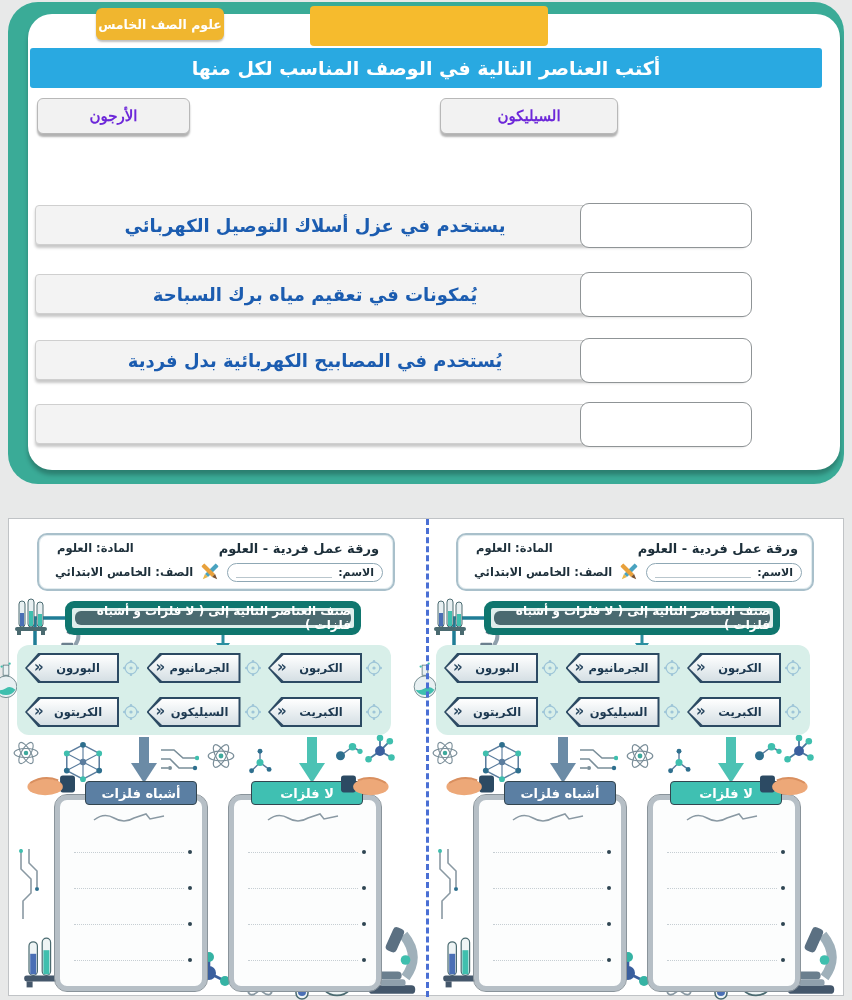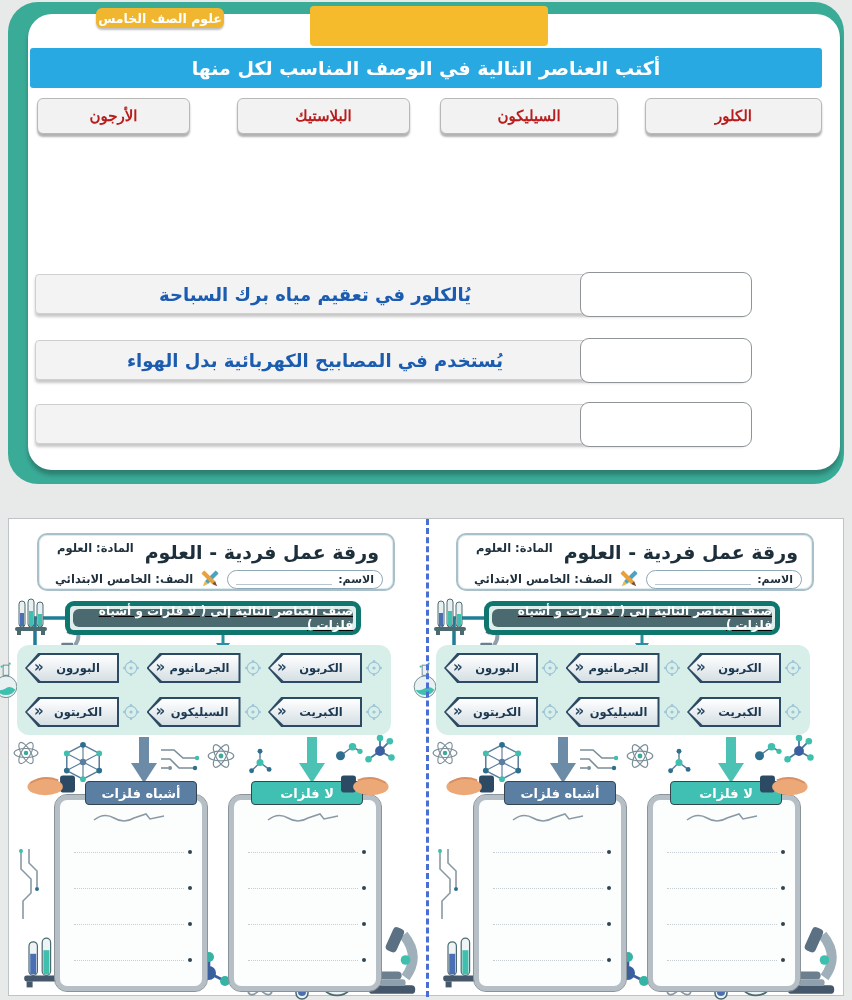--- a/index.html
+++ b/index.html
@@ -2,53 +2,53 @@
 <html lang="ar"><head>
 <meta charset="utf-8">
 <style>
   * { margin:0; padding:0; box-sizing:border-box; }
   body { font-family:"DejaVu Sans", sans-serif; background:#d8d8d8; }
   .screen { position:relative; width:852px; height:1000px; background:#e8e9e9; overflow:hidden; outline:1px solid #b5b5b5; }
 
   
   .teal-frame { position:absolute; left:8px; top:2px; width:836px; height:482px; background:#3aab97; border-radius:30px; }
   .white-card { position:absolute; left:20px; top:12px; width:812px; height:456px; background:#ffffff; border-radius:24px; box-shadow:0 5px 4px rgba(0,0,0,.25); }
-  .grade-badge { position:absolute; left:96px; top:8px; width:128px; height:20px; background:#f0b62f; border-radius:6px; color:#fff; font-size:12.5px; font-weight:bold; display:flex; align-items:center; justify-content:center; z-index:6; box-shadow:0 2px 2px rgba(0,0,0,.25); }
+  .grade-badge { position:absolute; left:96px; top:8px; width:128px; height:32px; background:#f0b62f; border-radius:6px; color:#fff; font-size:12.5px; font-weight:bold; display:flex; align-items:center; justify-content:center; z-index:6; box-shadow:0 2px 2px rgba(0,0,0,.25); }
   .yellow-rect { position:absolute; left:310px; top:6px; width:238px; height:40px; background:#f6bb2d; border-radius:4px; z-index:5; }
   .title-bar { position:absolute; left:30px; top:48px; width:792px; height:40px; background:#29a9e1; border-radius:3px; color:#fff; font-size:19px; font-weight:bold; display:flex; align-items:center; justify-content:center; z-index:4; }
 
-  .wb-btn { position:absolute; top:98px; height:36px; background:#f2f2f2; border:1px solid #b8b8b8; border-radius:6px; box-shadow:0 3px 2px rgba(0,0,0,.3); color:#b91c1c; font-size:15px; font-weight:bold; display:flex; align-items:center; justify-content:center; cursor:pointer; }
+  .wb-btn { position:absolute; top:98px; height:36px; background:#f2f2f2; border:1px solid #b8b8b8; border-radius:6px; box-shadow:0 3px 2px rgba(0,0,0,.3); color:#6d28d9; font-size:15px; font-weight:bold; display:flex; align-items:center; justify-content:center; cursor:pointer; }
   .wb-argon    { left:37px;  width:153px; }
   .wb-plastic  { left:237px; width:173px; }
   .wb-nitrogen { left:440px; width:178px; }
   .wb-chlorine { left:645px; width:177px; }
 
   .q-row { position:absolute; left:35px; width:717px; height:46px; }
   .q-bar { position:absolute; left:0; top:2px; width:710px; height:40px; background:#f3f3f3; border:1px solid #cfcfcf; border-radius:4px; box-shadow:0 3px 3px rgba(0,0,0,.22); }
   .q-text { position:absolute; left:0; top:2px; width:560px; height:40px; display:flex; align-items:center; justify-content:center; color:#1b5cb0; font-size:18px; font-weight:bold; direction:rtl; }
   .q-input { position:absolute; right:0; top:0; width:172px; height:45px; background:#fff; border:1.5px solid #8f9496; border-radius:9px; font-size:16px; text-align:center; color:#1b5cb0; }
   .qr1{top:203px;} .qr2{top:272px;} .qr3{top:338px;} .qr4{top:402px;}
 
   
   .sheets-box { position:absolute; left:8px; top:518px; width:836px; height:478px; background:#fff; border:1px solid #c0c3c6; }
   .divider { position:absolute; left:417px; top:0; height:478px; border-left:3px dashed #4a6fd4; z-index:9; }
   .panel { position:absolute; top:0; width:418px; height:478px; direction:rtl; }
   .panel-l { left:0; } .panel-r { left:419px; }
 
   .sh-head { position:absolute; right:32px; top:14px; width:358px; height:58px; border:2px solid #a9c0cb; border-radius:10px; background:#fff; box-shadow:0 0 0 1px #e2ecef inset; z-index:3; }
   .sh-row1 { display:flex; justify-content:space-between; padding:6px 14px 0 18px; }
-  .sh-title { font-size:19px; font-weight:bold; color:#1d2f3a; }
+  .sh-title { font-size:13px; font-weight:bold; color:#1d2f3a; }
   .sh-subject { font-size:11.5px; font-weight:bold; color:#1d2f3a; }
   .sh-row2 { display:flex; align-items:center; gap:6px; padding:5px 10px 0 10px; }
   .name-pill { display:flex; align-items:center; gap:6px; border:1.5px solid #8fa8b5; border-radius:10px; padding:2px 8px; }
   .name-label { font-size:11px; font-weight:bold; color:#1d2f3a; }
   .name-line { width:96px; height:11px; border-bottom:1px solid #b9c6cd; }
   .sh-grade { font-size:11.5px; font-weight:bold; color:#1d2f3a; }
 
-  .banner-wrap { position:absolute; right:66px; top:82px; width:296px; height:34px; background:#dfeeec; border:5px solid #0f766e; border-radius:9px; padding:3px; z-index:3;text-decoration:underline; }
+  .banner-wrap { position:absolute; right:66px; top:82px; width:296px; height:34px; background:#dfeeec; border:7px solid #0f766e; border-radius:9px; padding:3px; z-index:3; }
   .banner-in { width:100%; height:100%; background:#4a6a70; border-radius:6px; color:#fff; font-size:12px; font-weight:bold; display:flex; align-items:center; justify-content:center; }
 
   .mint-box { position:absolute; right:36px; top:126px; width:374px; height:90px; background:#d8efe9; border-radius:12px; z-index:2; padding:8px 8px; display:flex; flex-direction:column; justify-content:space-between; }
   .erow { display:flex; justify-content:space-between; }
   .ecell { display:flex; align-items:center; gap:3px; }
   .ebadge { position:relative; width:94px; height:30px; }
   .bo { position:absolute; inset:0; clip-path:polygon(0 50%,14% 0,100% 0,100% 100%,14% 100%); background:#2c4a63; }
   .bi { position:absolute; inset:2px; clip-path:polygon(0 50%,15% 0,100% 0,100% 100%,15% 100%); background:linear-gradient(180deg,#ffffff,#d5dfe4); }
   .chev { position:absolute; left:9px; top:4px; color:#2c4a63; font-size:15px; font-weight:bold; line-height:20px; }
   .elabel { position:absolute; left:18px; right:6px; top:0; bottom:0; display:flex; align-items:center; justify-content:center; color:#1c3850; font-size:11.5px; font-weight:bold; }
@@ -80,32 +80,35 @@
 <div class="screen">
 
   <div class="teal-frame">
     <div class="white-card"></div>
   </div>
   <div class="grade-badge">علوم الصف الخامس</div>
   <div class="yellow-rect"></div>
   <div class="title-bar">أكتب العناصر التالية في الوصف المناسب لكل منها</div>
 
   <button class="wb-btn wb-argon">الأرجون</button>
-  <button class="wb-btn wb-plastic">البلاستيك</button>
   <button class="wb-btn wb-nitrogen">السيليكون</button>
-  <button class="wb-btn wb-chlorine">الكلور</button>
-
+
+  <div class="q-row qr1">
+    <div class="q-bar"></div>
+    <div class="q-text">يستخدم في عزل أسلاك التوصيل الكهربائي</div>
+    <input class="q-input" style="">
+  </div>
   <div class="q-row qr2">
     <div class="q-bar"></div>
-    <div class="q-text">يُالكلور في تعقيم مياه برك السباحة</div>
+    <div class="q-text">يُمكونات في تعقيم مياه برك السباحة</div>
     <input class="q-input" style="">
   </div>
   <div class="q-row qr3">
     <div class="q-bar"></div>
-    <div class="q-text">يُستخدم في المصابيح الكهربائية بدل الهواء</div>
+    <div class="q-text">يُستخدم في المصابيح الكهربائية بدل فردية</div>
     <input class="q-input" style="">
   </div>
   <div class="q-row qr4">
     <div class="q-bar"></div>
     <input class="q-input" style="">
   </div>
 
   <div class="sheets-box">
     <div class="divider"></div>
 

